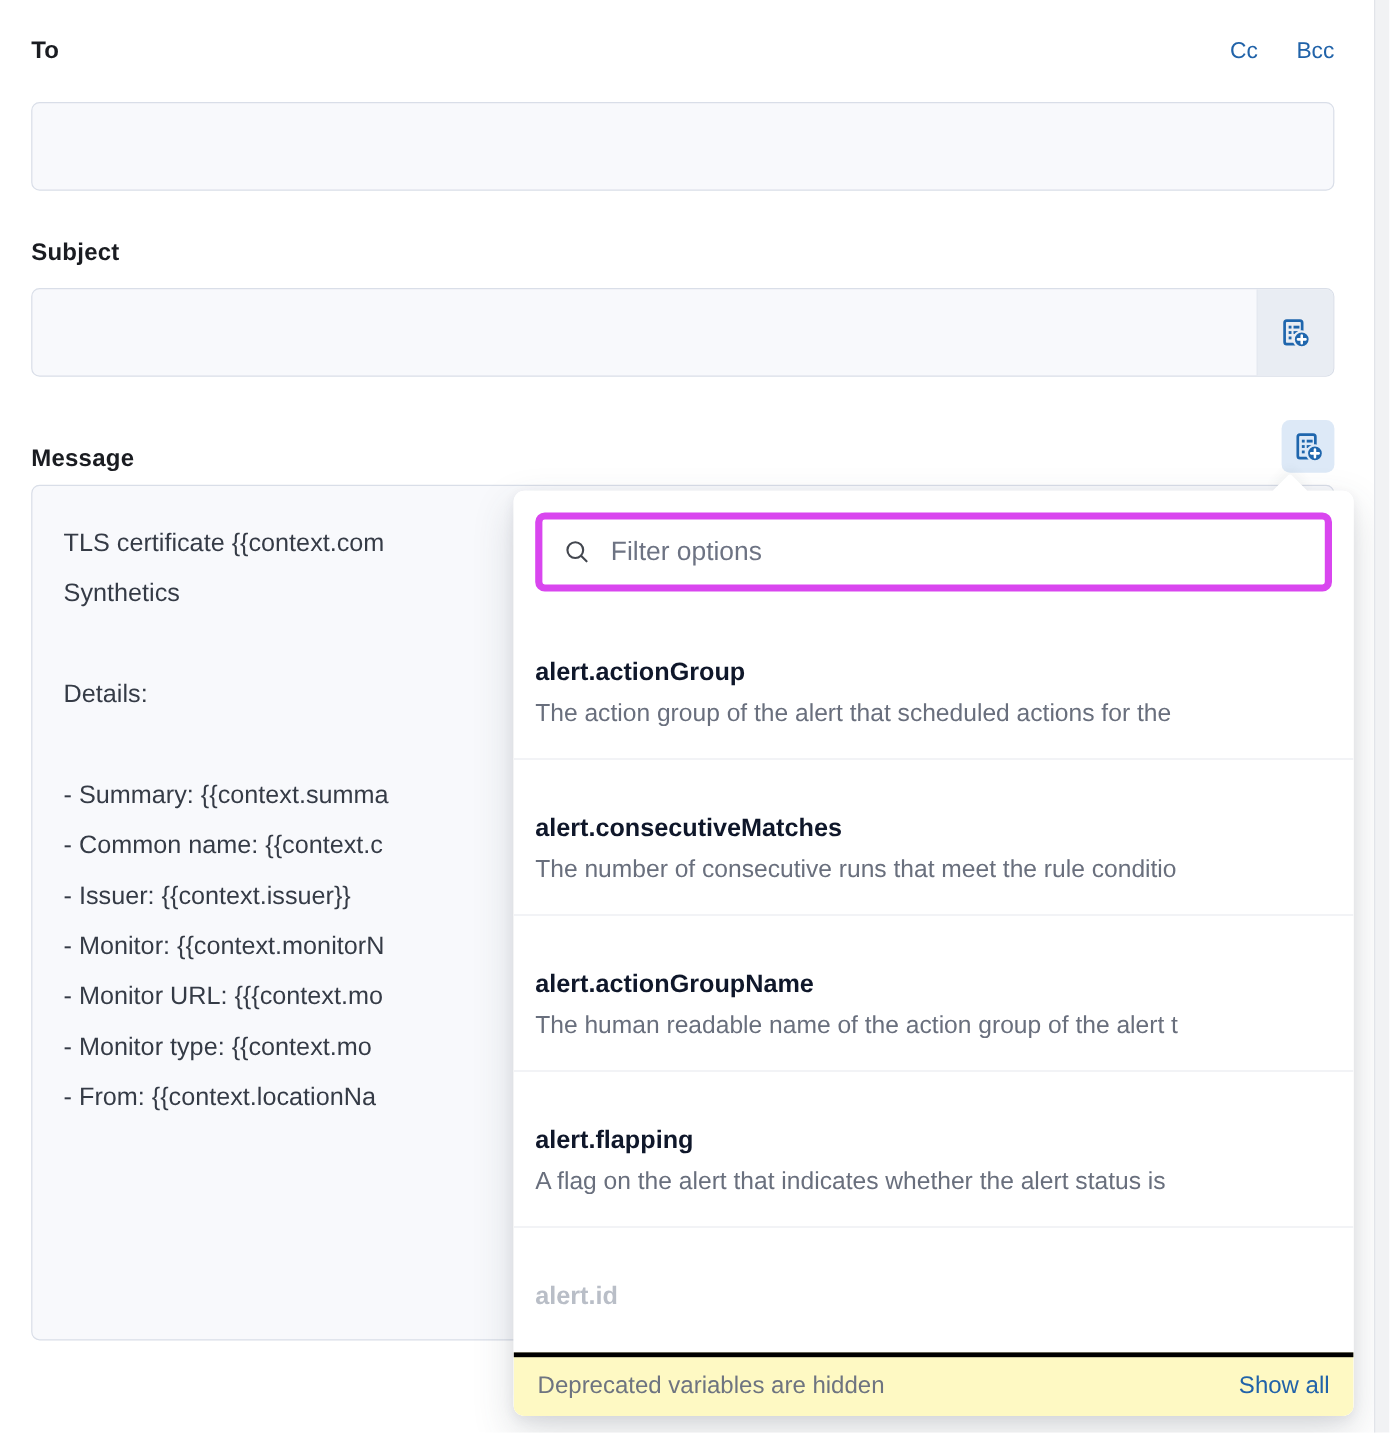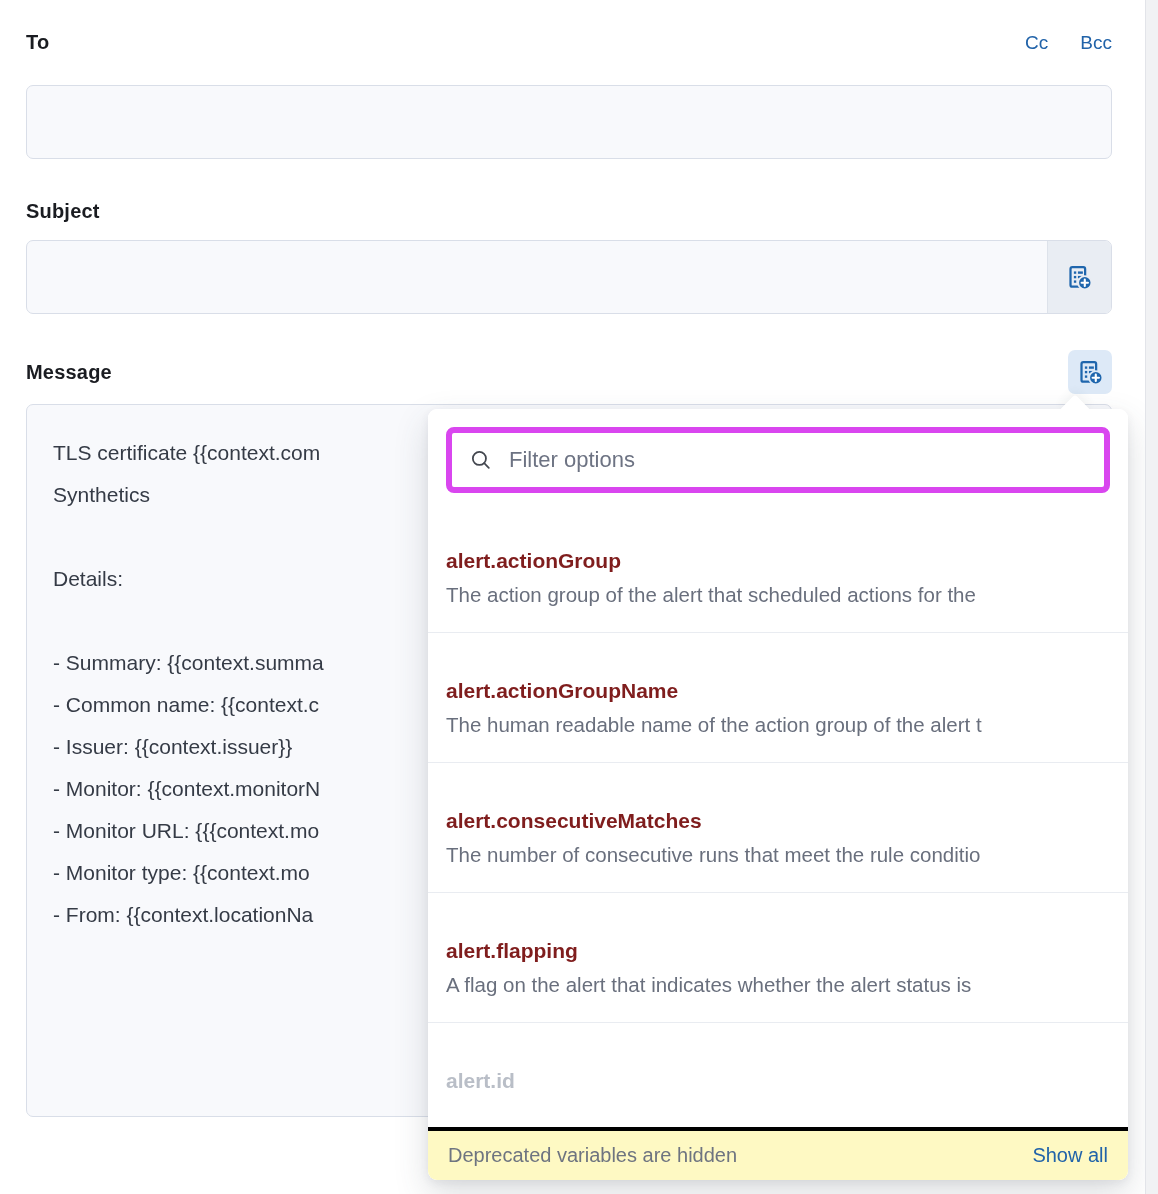--- a/index.html
+++ b/index.html
@@ -19,21 +19,21 @@
   .head-link { font-size:19px; font-weight:500; color:#2163a9; cursor:pointer; }
 
   .eui-input { height:74px; background:#f8f9fc; border:1px solid #d9dee8; border-radius:7px; width:100%; }
   .to-input { margin-top:31px; }
   .subject-wrap { position:relative; margin-top:17px; }
   .subject-input { height:74px; }
   .input-append { position:absolute; top:1px; right:1px; bottom:1px; width:64px;
     background:#e9edf3; border-left:1px solid #dde2ea; border-radius:0 6px 6px 0;
     display:flex; align-items:center; justify-content:center; cursor:pointer; }
 
-  .message-row { margin-top:36px; display:flex; justify-content:space-between; align-items:center; height:44px;gap:19px; }
+  .message-row { margin-top:36px; display:flex; justify-content:space-between; align-items:flex-end; height:44px;gap:19px; }
   .add-var-btn { width:44px; height:44px; border-radius:7px; background:#dde9f7;
     display:flex; align-items:center; justify-content:center; cursor:pointer; border:none; }
 
   .message-textarea { margin-top:10px; height:713px; background:#f8f9fc; border:1px solid #d9dee8;
     border-radius:7px; padding:27px 0 0 26px; overflow:hidden; cursor:text; }
   .ta-line { height:42px; line-height:42px; font-size:21px; color:#353b46; white-space:pre; overflow:hidden; }
 
   
   .popover { position:absolute; left:428px; top:409px; width:700px; height:771px;
     background:#fff; border-radius:9px;
@@ -44,21 +44,21 @@
   .popover-inner { position:relative; width:100%; height:100%; border-radius:9px; overflow:hidden; background:#fff; }
 
   .popover-search { margin:18px 18px 4px; height:66px; border:6px solid #d946ef; border-radius:8px;
     background:#fff; display:flex; align-items:center; padding:0 17px; gap:15px; }
   .popover-search input { border:none; outline:none; background:transparent; flex:1;
     font-size:22px; color:#343741; font-family:inherit; }
   .popover-search input::placeholder { color:#6d7383; opacity:1; }
 
   .popover-list { height:630px; padding-top:6px; overflow:hidden; }
   .var-item { padding:45px 0 25px 18px; border-bottom:1px solid #e9ecf1; cursor:pointer; }
-  .var-name { font-size:21px; font-weight:700; color:#7f1d1d; line-height:26px; white-space:nowrap; overflow:hidden; }
+  .var-name { font-size:21px; font-weight:700; color:#0f172a; line-height:26px; white-space:nowrap; overflow:hidden; }
   .var-desc { margin-top:8px; font-size:20.5px; color:#696f7d; line-height:25px; white-space:nowrap; overflow:hidden; }
   .var-item.clipped { border-bottom:none; }
   .var-item.clipped .var-name { color:#b9bec7; }
 
   .popover-footer { height:53px; border-top:4px solid #000000; background:#fef9c3;
     display:flex; align-items:center; justify-content:space-between; padding:0 20px; }
   .footer-note { font-size:20px; color:#6e7480; }
   .footer-action { font-size:20px; font-weight:400; color:#2163a9; cursor:pointer; }
 
   .icon-btn-svg { display:block; }
@@ -141,26 +141,26 @@
         </svg>
         <input type="text" placeholder="Filter options" style="">
       </div>
 
       <div class="popover-list">
         <div class="var-item">
           <div class="var-name">alert.actionGroup</div>
           <div class="var-desc">The action group of the alert that scheduled actions for the</div>
         </div>
         <div class="var-item">
+          <div class="var-name">alert.consecutiveMatches</div>
+          <div class="var-desc">The number of consecutive runs that meet the rule conditio</div>
+        </div>
+        <div class="var-item">
           <div class="var-name">alert.actionGroupName</div>
           <div class="var-desc">The human readable name of the action group of the alert t</div>
-        </div>
-        <div class="var-item">
-          <div class="var-name">alert.consecutiveMatches</div>
-          <div class="var-desc">The number of consecutive runs that meet the rule conditio</div>
         </div>
         <div class="var-item">
           <div class="var-name">alert.flapping</div>
           <div class="var-desc">A flag on the alert that indicates whether the alert status is</div>
         </div>
         <div class="var-item clipped">
           <div class="var-name">alert.id</div>
         </div>
       </div>
 

